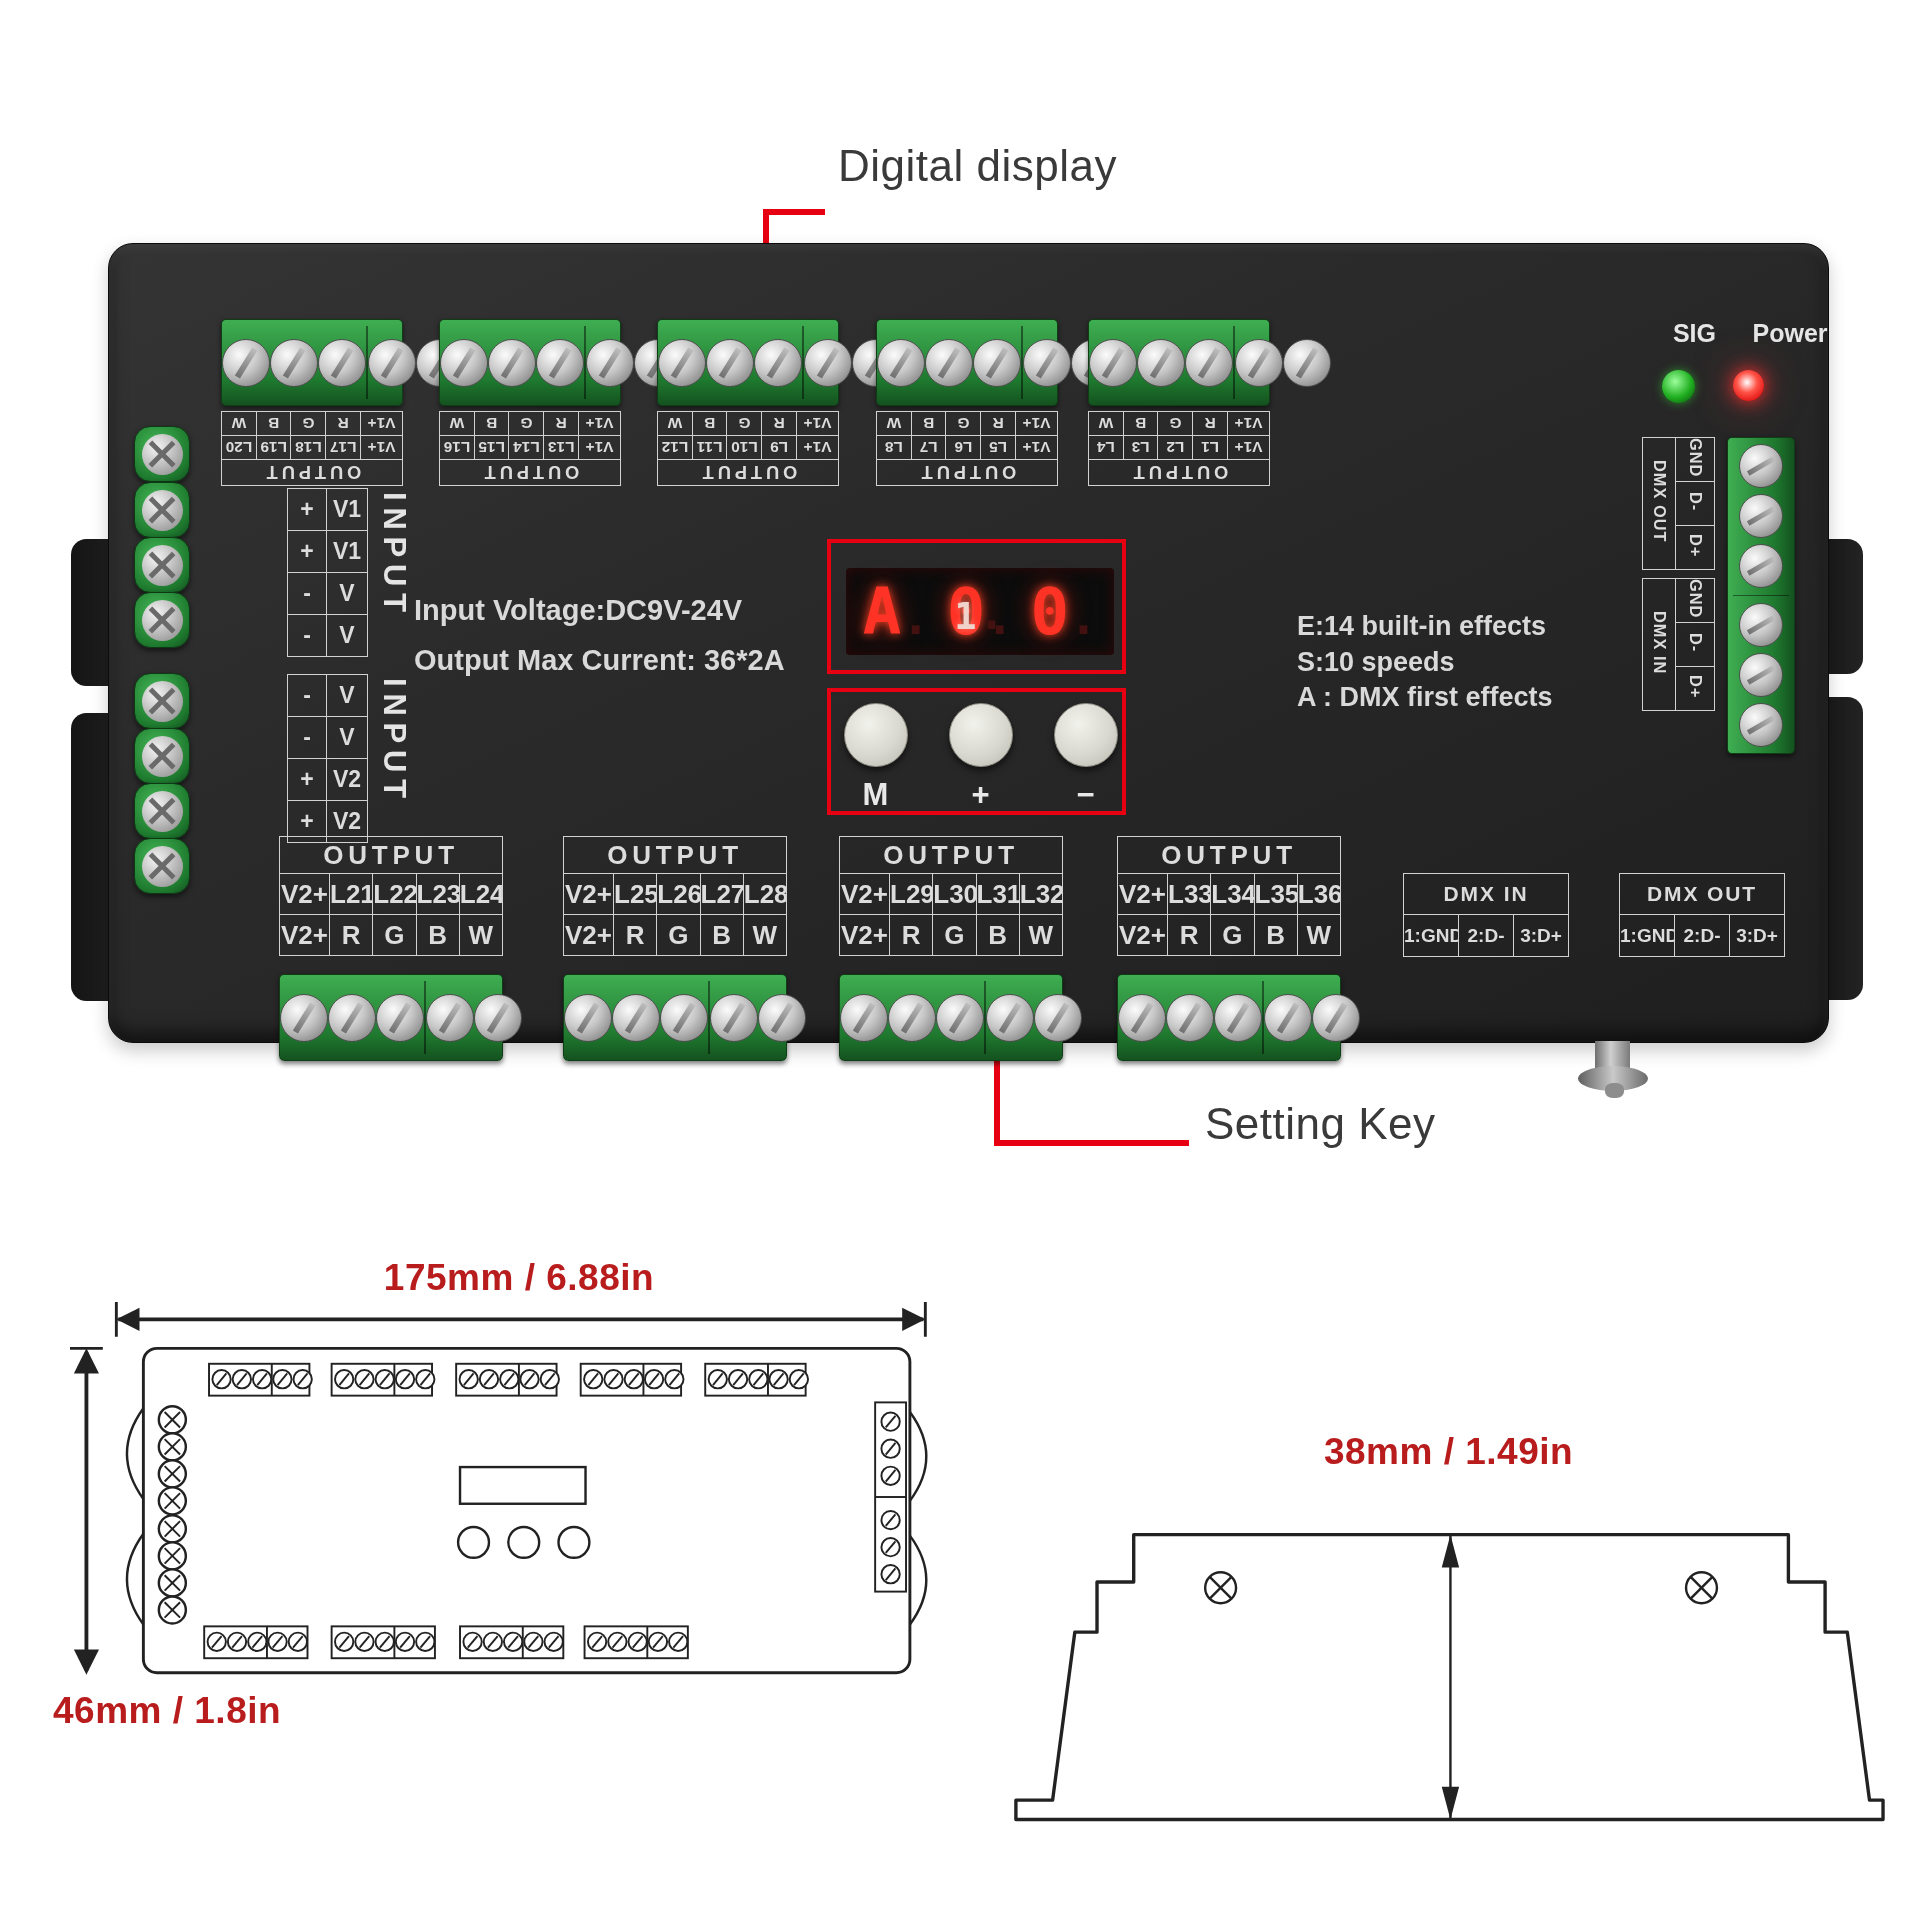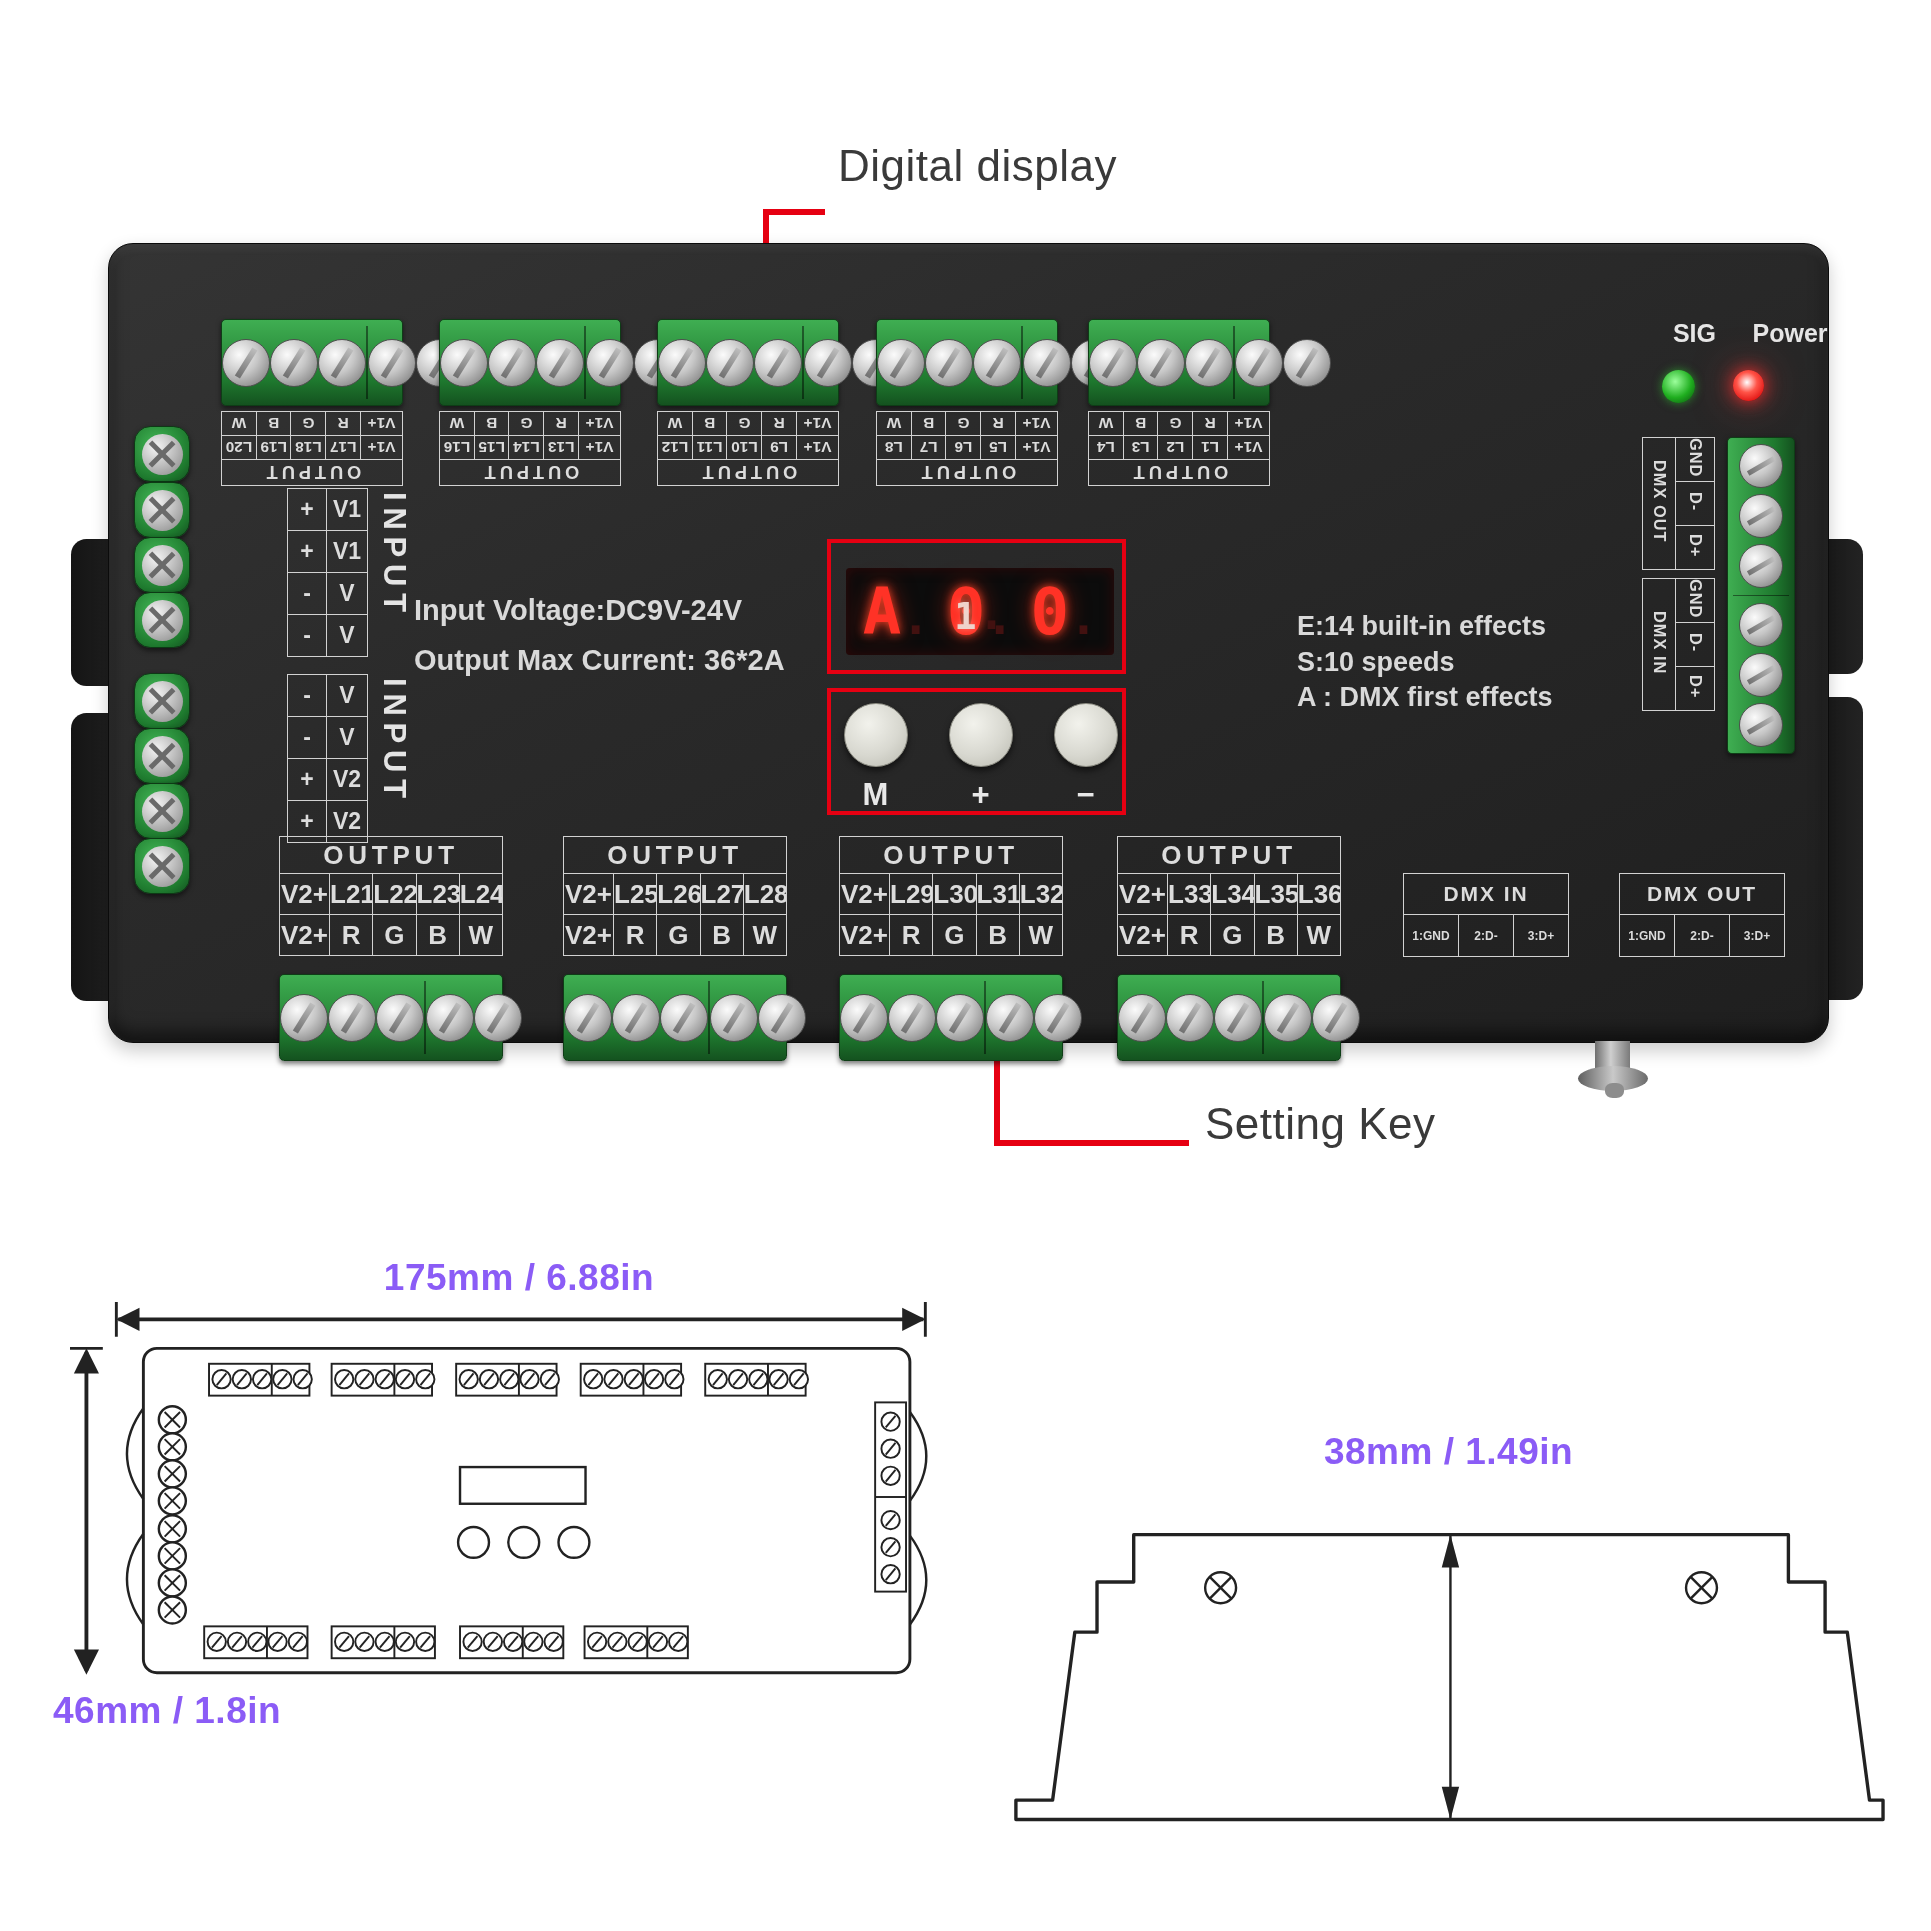--- a/index.html
+++ b/index.html
@@ -92,31 +92,31 @@
       border:1.9px solid #0e3d16;border-radius:4.8px;display:flex;flex-direction:column;align-items:center;
       justify-content:space-evenly;box-shadow:0 2.9px 5.8px rgba(0,0,0,.5);}
   .scv{width:44px;height:44px;}
   .scv::after{height:72%;width:4.8px;transform:translate(-50%,-50%) rotate(60deg);}
   .sepv{width:86%;height:1.9px;background:rgba(0,0,0,.45);flex:none;}
   
   .bb{position:absolute;top:592px;width:224px;}
   .bb .gs{top:138px;}
   .dmxb{position:absolute;top:629px;}
   table.d3{width:166px;}
-  table.d3 td{height:42px;font-size:12px;}
+  table.d3 td{height:42px;font-size:19px;}
   table.d3 tr.rh td{font-size:21px;letter-spacing:1.9px;height:41px;}
   
   .stud1{position:absolute;left:1595px;top:1041px;width:35px;height:31px;
       background:linear-gradient(90deg,#6e6e6e,#cfcfcf 45%,#7a7a7a);}
   .stud2{position:absolute;left:1578px;top:1066px;width:70px;height:25px;border-radius:50%;
       background:linear-gradient(90deg,#5f5f5f,#c9c9c9 50%,#6a6a6a);}
   .stud3{position:absolute;left:1605px;top:1083px;width:19.3px;height:15.4px;border-radius:40%;
       background:#8d8d8d;}
   
-  .dim{position:absolute;color:#8b5cf6;font-size:37px;font-weight:600;letter-spacing:0.5px;}
+  .dim{position:absolute;color:#b91c1c;font-size:37px;font-weight:600;letter-spacing:0.5px;}
 </style>
 </head>
 <body>
 
 <div class="page">
 
   <div class="ann" style="left:838px;top:141px;">Digital display</div>
   <div class="rl" style="left:763px;top:209px;width:62px;height:5.8px;"></div>
   <div class="rl" style="left:763px;top:209px;width:5.8px;height:402px;"></div>
   <div class="rl" style="left:763px;top:604px;width:66px;height:5.8px;"></div>

